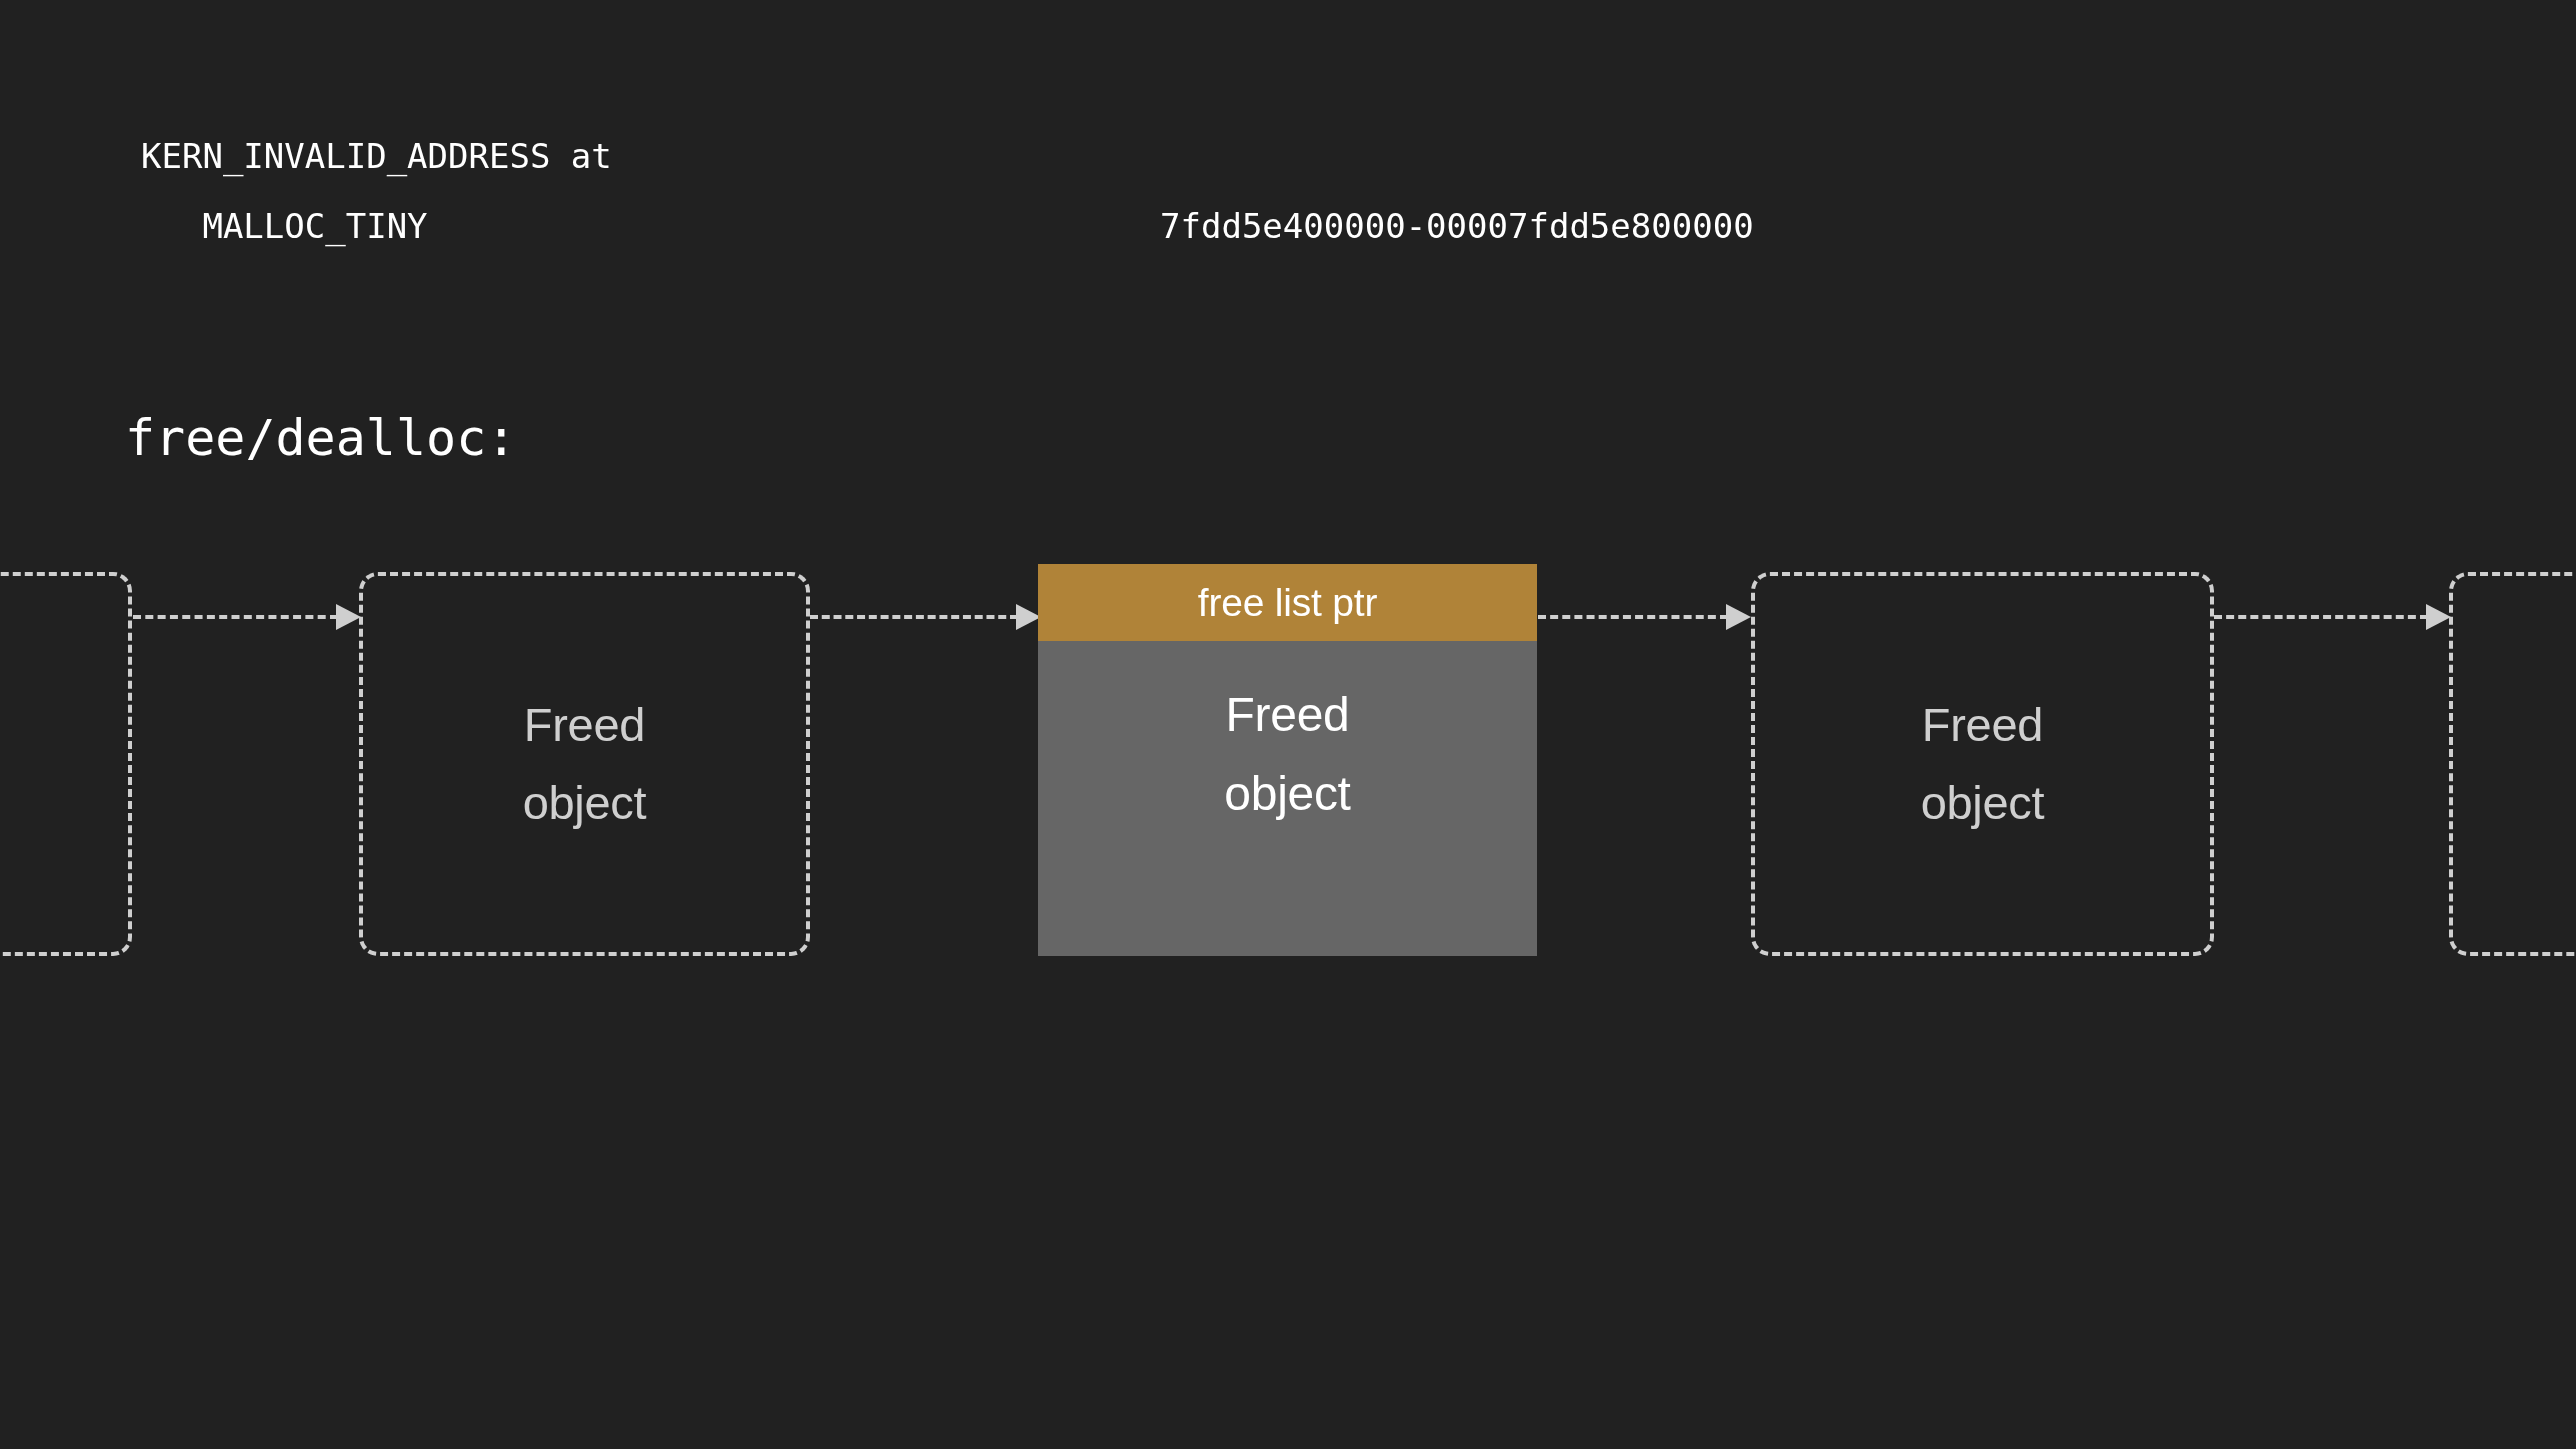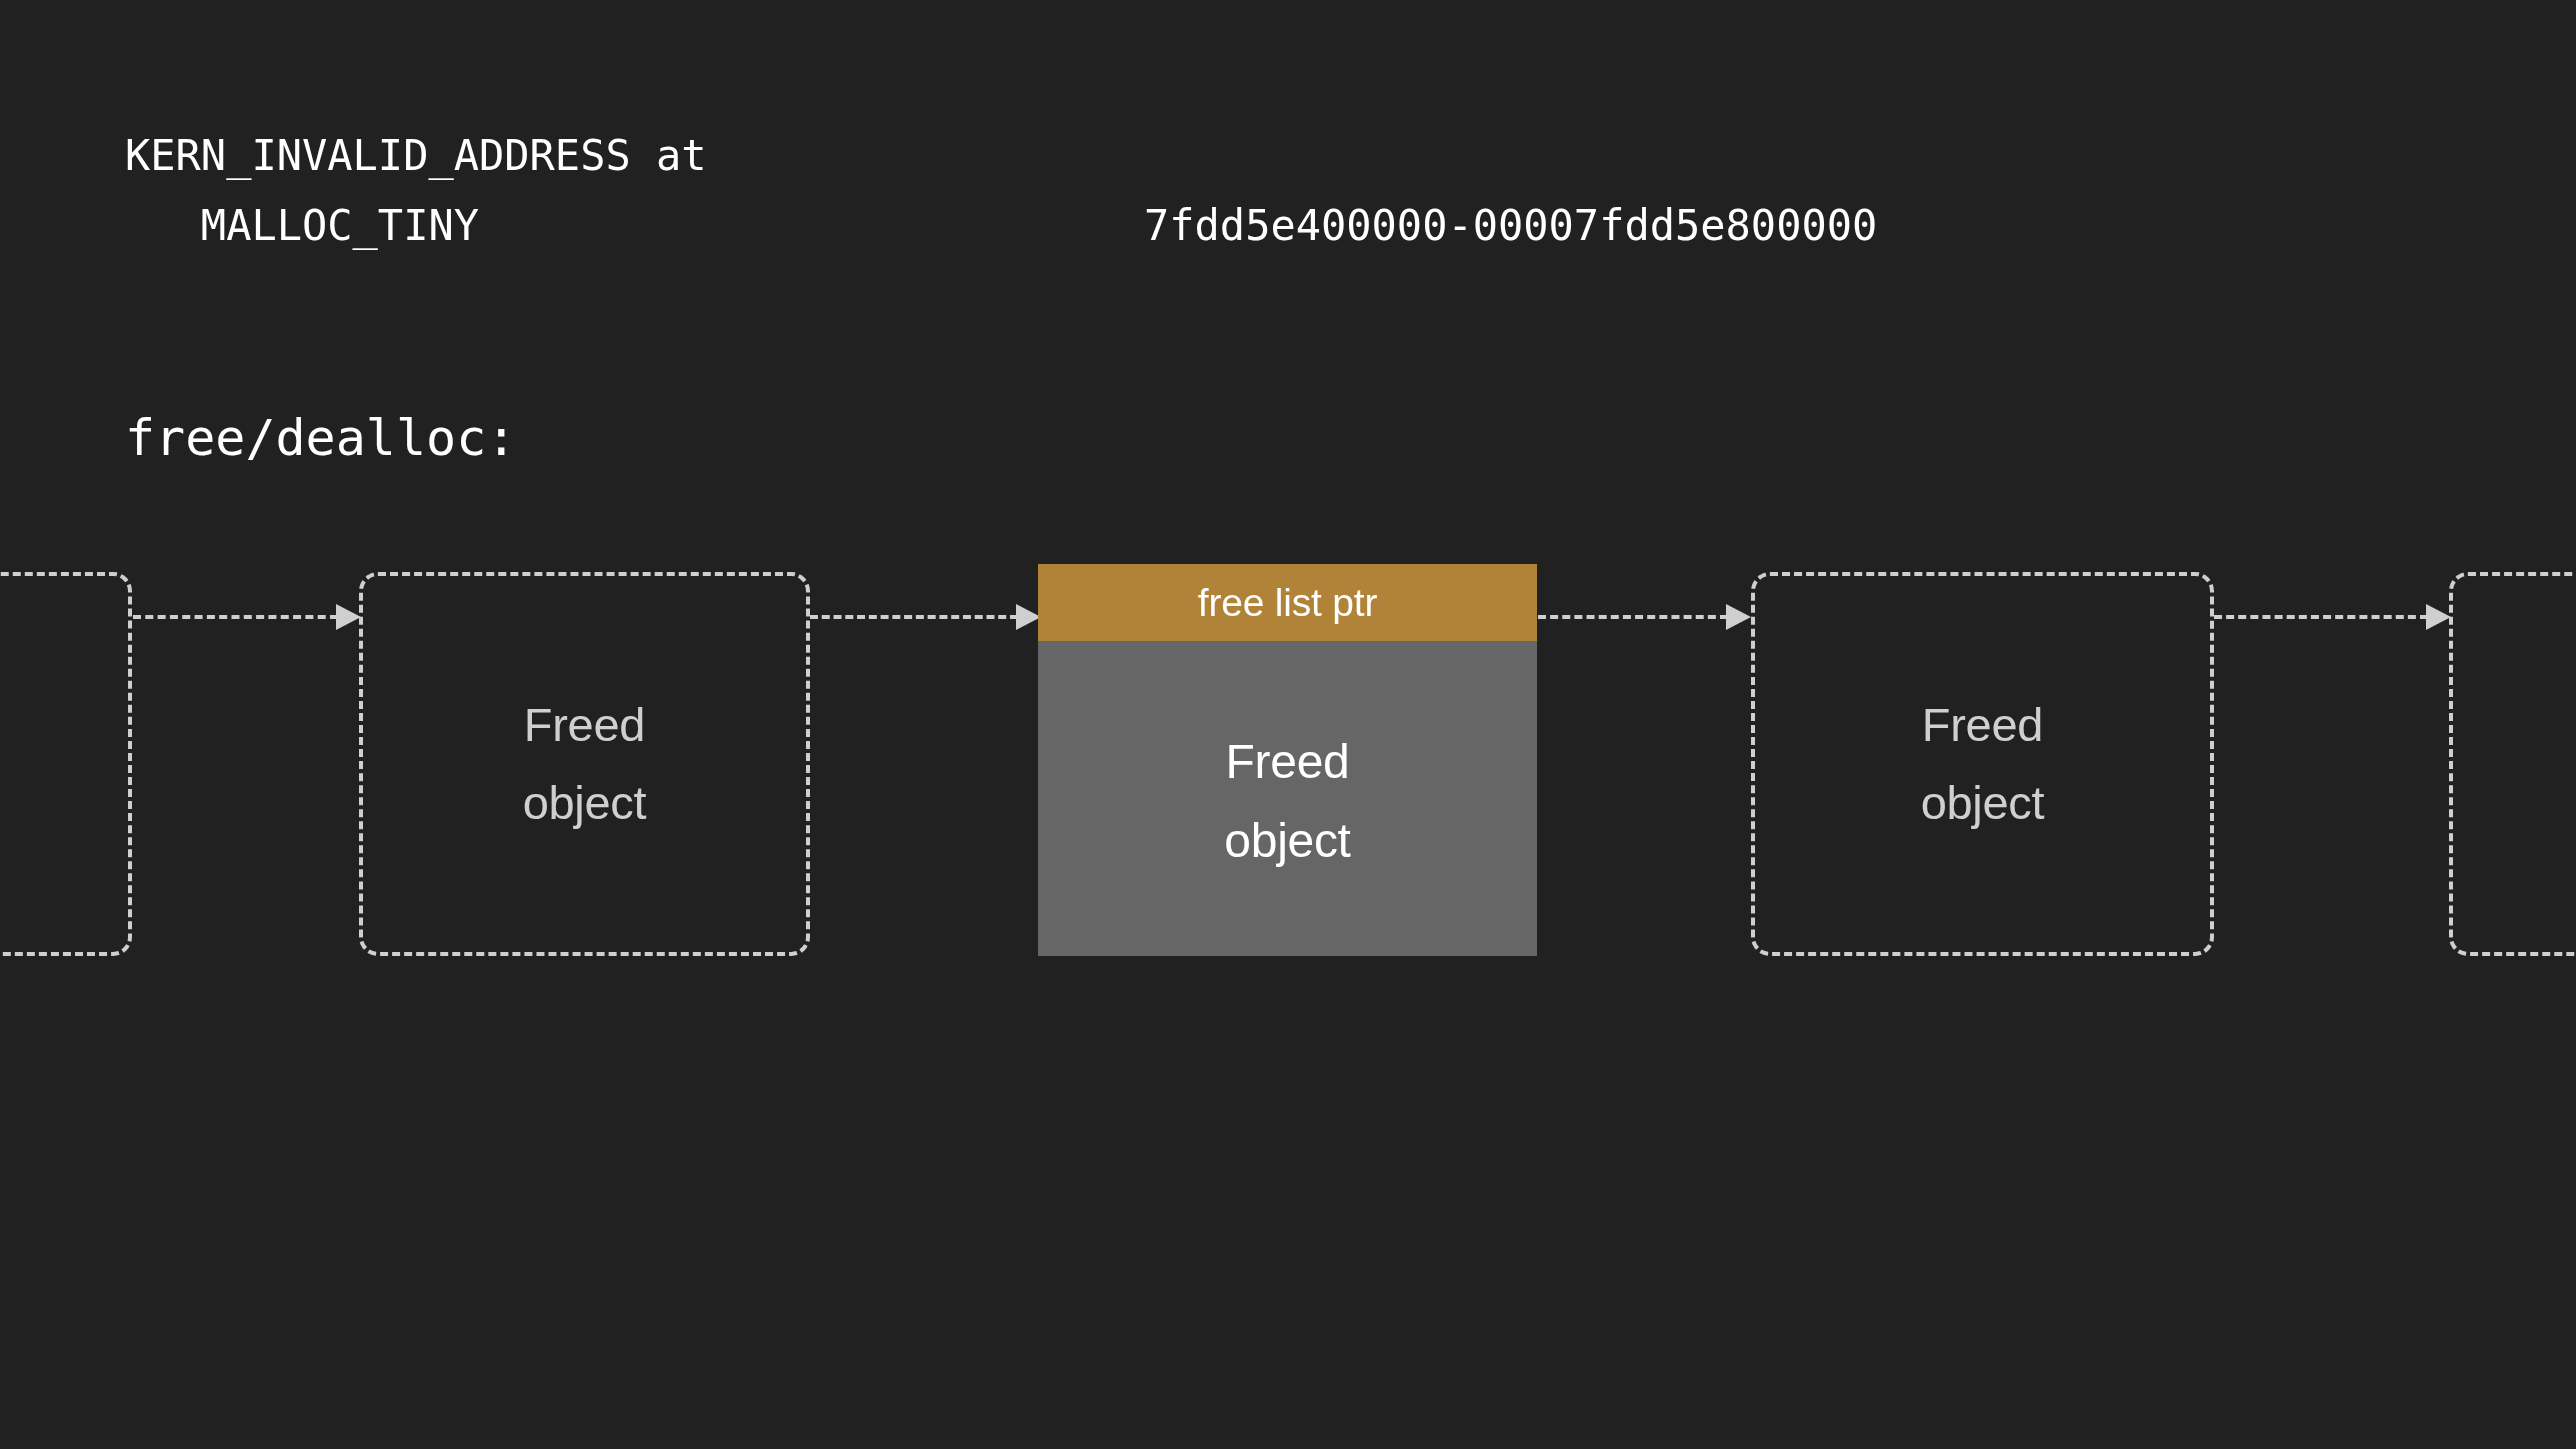--- a/index.html
+++ b/index.html
@@ -12,26 +12,26 @@
     height: 1449px;
     position: relative;
     overflow: hidden;
     font-family: "Liberation Sans", sans-serif;
     -webkit-font-smoothing: antialiased;
   }
 
   
   .crash-block {
     position: absolute;
-    left: 0;
+    left: 16px;
     top: 101px;
     width: 2472px;
     height: 154px;
     font-family: "DejaVu Sans Mono", "Liberation Mono", monospace;
-    font-size: 42px;
+    font-size: 34px;
     line-height: 70px;
     color: #ffffff;
     white-space: pre;
   }
   .crash-line {
     position: absolute;
     white-space: pre;
   }
   .crash-l1-label { left: 125px;  top: 20px;  }
   .crash-l1-val   { left: 1151px; top: 20px;  }
@@ -83,21 +83,20 @@
   }
 
   
   .node.solid {
     background: #666666;
     border: none;
     border-radius: 0;
     display: flex;
     flex-direction: column;
     align-items: stretch;
-    gap: 47px;
   }
   .node-header {
     height: 77px;
     background: #b08338;
     display: flex;
     align-items: center;
     justify-content: center;
     flex: none;
   }
   .node-header-label {

